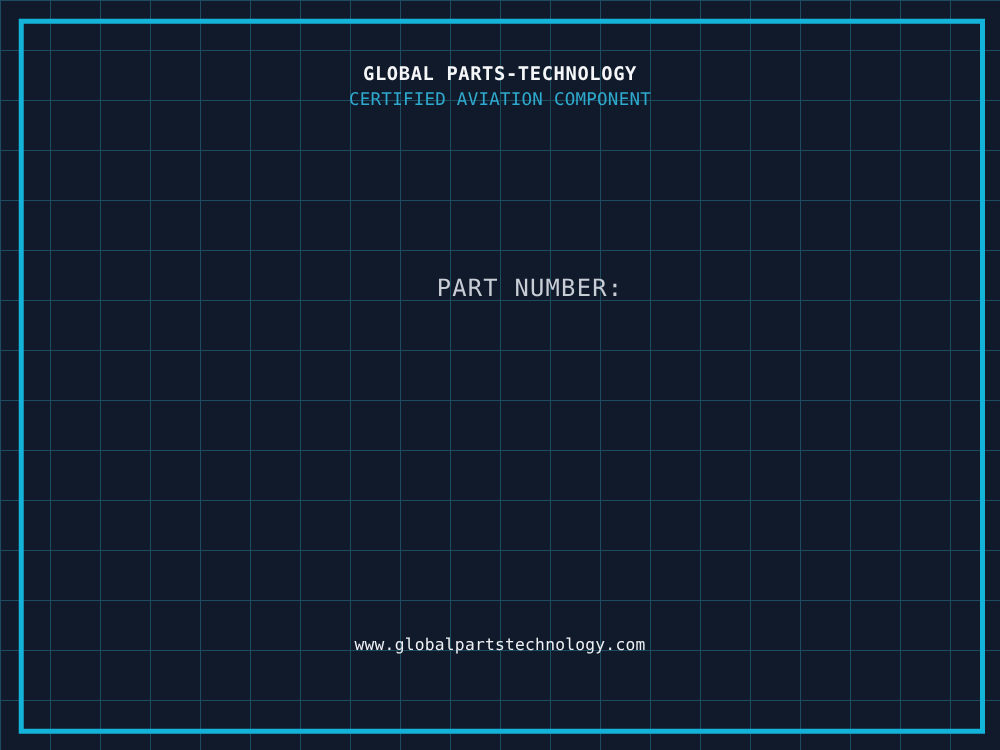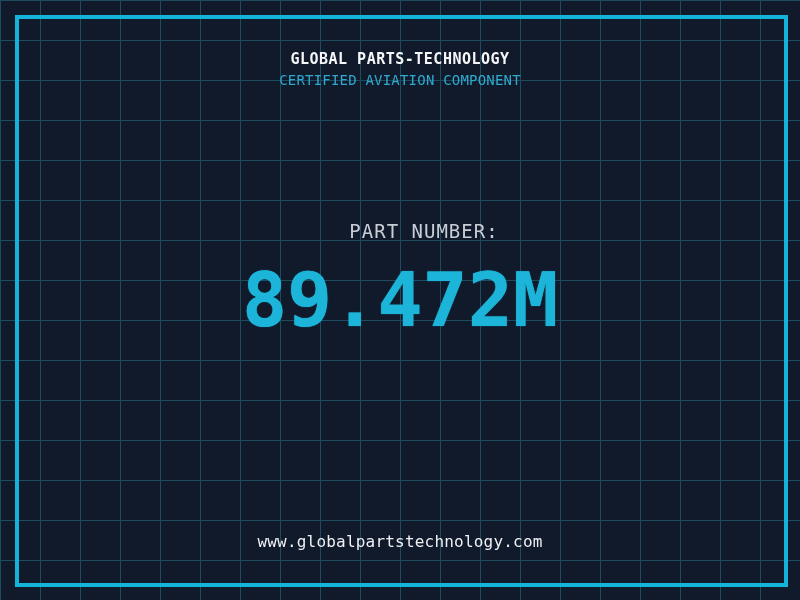--- a/index.html
+++ b/index.html
@@ -58,36 +58,35 @@
   }
   .part-value {
     top: 263px;
     font-size: 75px;
     line-height: 1;
     font-weight: bold;
     color: #1cb5d9;
     text-shadow: 0 0 1px #1cb5d9;
   }
   .website-url {
-    top: 532px;
-    font-size: 16px;
+    top: 509px;
+    font-size: 13px;
     letter-spacing: 0.2px;
     color: #eef0f3;
   }
 </style>
 </head>
 <body>
 
 <div class="screen">
 
   <div class="frame"></div>
 
   <div class="centered company-name">GLOBAL PARTS-TECHNOLOGY</div>
 
   <div class="centered subtitle">CERTIFIED AVIATION COMPONENT</div>
 
   <div class="centered part-label">PART NUMBER:</div>
 
-  <div class="centered part-value">89.472M</div>
 
   <div class="centered website-url">www.globalpartstechnology.com</div>
 
 </div>
 
 </body></html>

